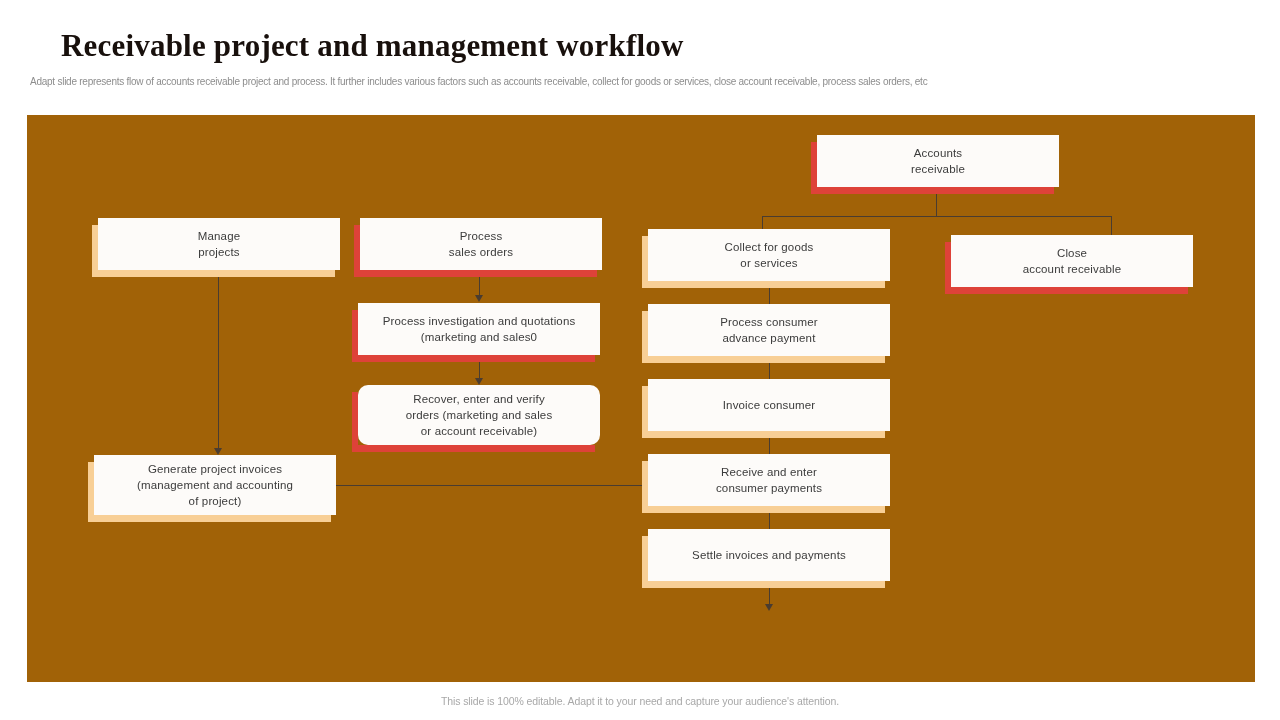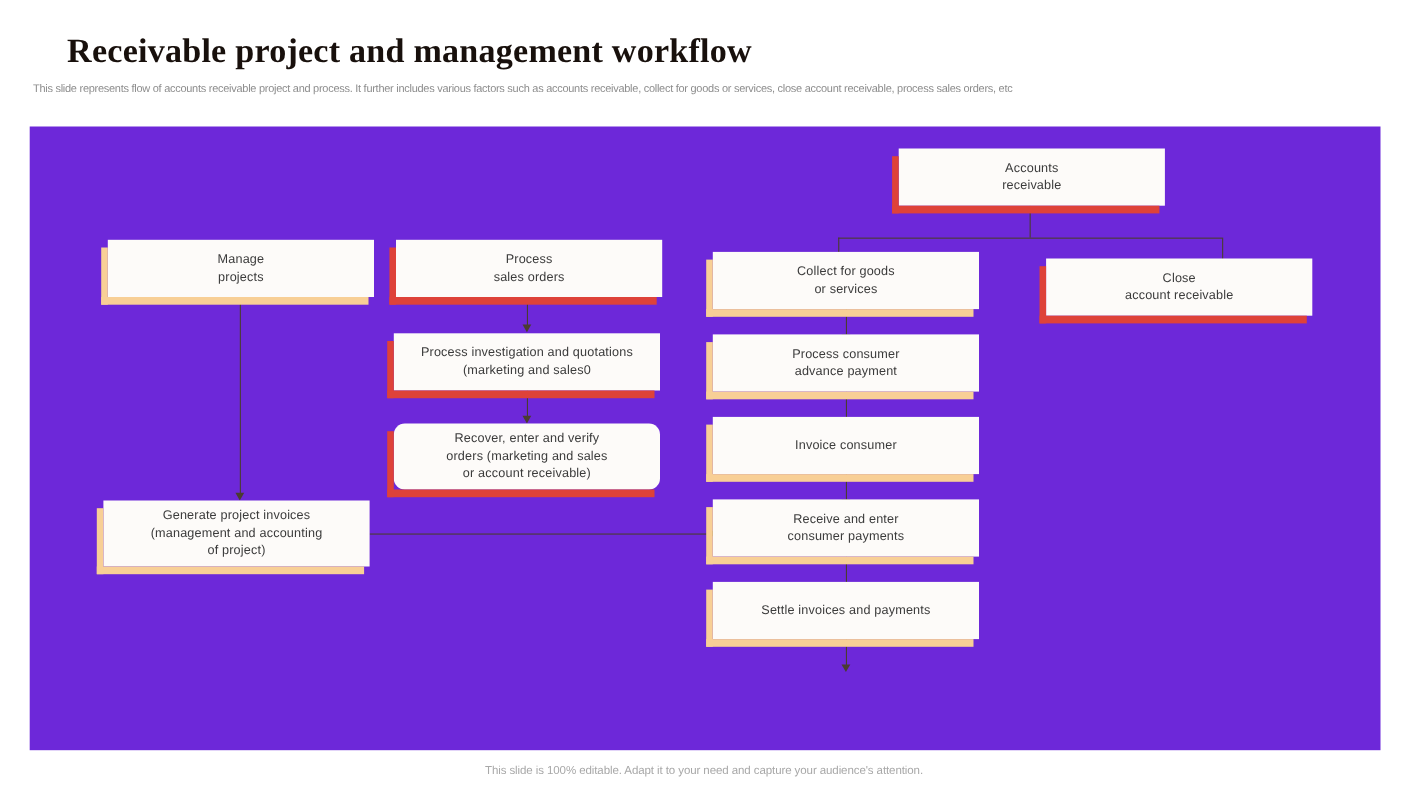--- a/index.html
+++ b/index.html
@@ -37,21 +37,21 @@
     white-space: nowrap;
   }
 
   
   #diagram-panel {
     position: absolute;
     left: 27px;
     top: 115px;
     width: 1228px;
     height: 567px;
-    background: #6d28d9;
+    background: #a16207;
   }
 
   
   .node {
     position: absolute;
     background: #fdfbf9;
     display: flex;
     align-items: center;
     justify-content: center;
     text-align: center;
@@ -122,21 +122,21 @@
     text-align: center;
     font-size: 10.5px;
     color: #a8a8a8;
     letter-spacing: -0.1px;
   }
 </style>
 </head>
 <body>
 
 <div id="page-title">Receivable project and management workflow</div>
-<div id="page-subtitle">This slide represents flow of accounts receivable project and process. It further includes various factors such as accounts receivable, collect for goods or services, close account receivable, process sales orders, etc</div>
+<div id="page-subtitle">Adapt slide represents flow of accounts receivable project and process. It further includes various factors such as accounts receivable, collect for goods or services, close account receivable, process sales orders, etc</div>
 
 <div id="diagram-panel">
 
   <div class="line-v" style="left:909px; top:72px;  height:29px;"></div>
   <div class="line-h" style="left:735px; top:101px; width:349px;"></div>
   <div class="line-v" style="left:735px; top:101px; height:18px;"></div>
   <div class="line-v" style="left:1084px;top:101px; height:25px;"></div>
 
   <div class="line-v" style="left:191px; top:155px; height:180px;"></div>
   <div class="arrow-down" style="left:186.5px; top:333px;"></div>

